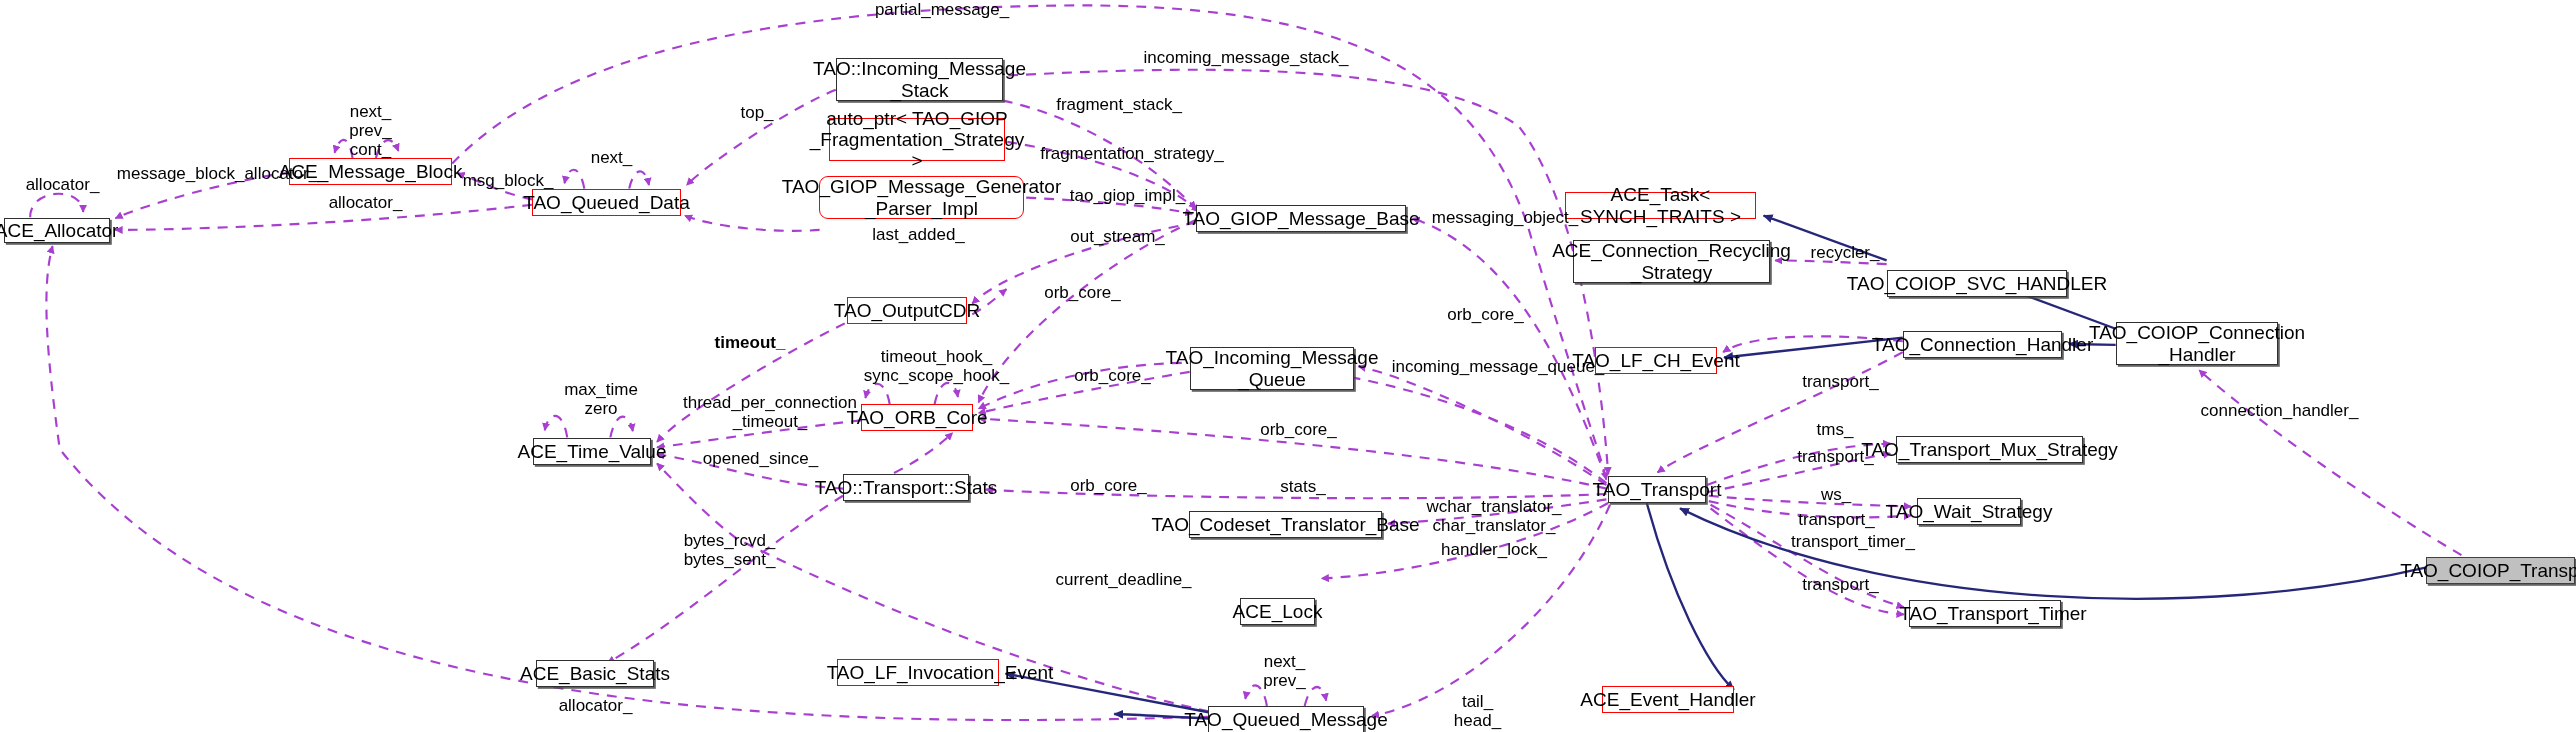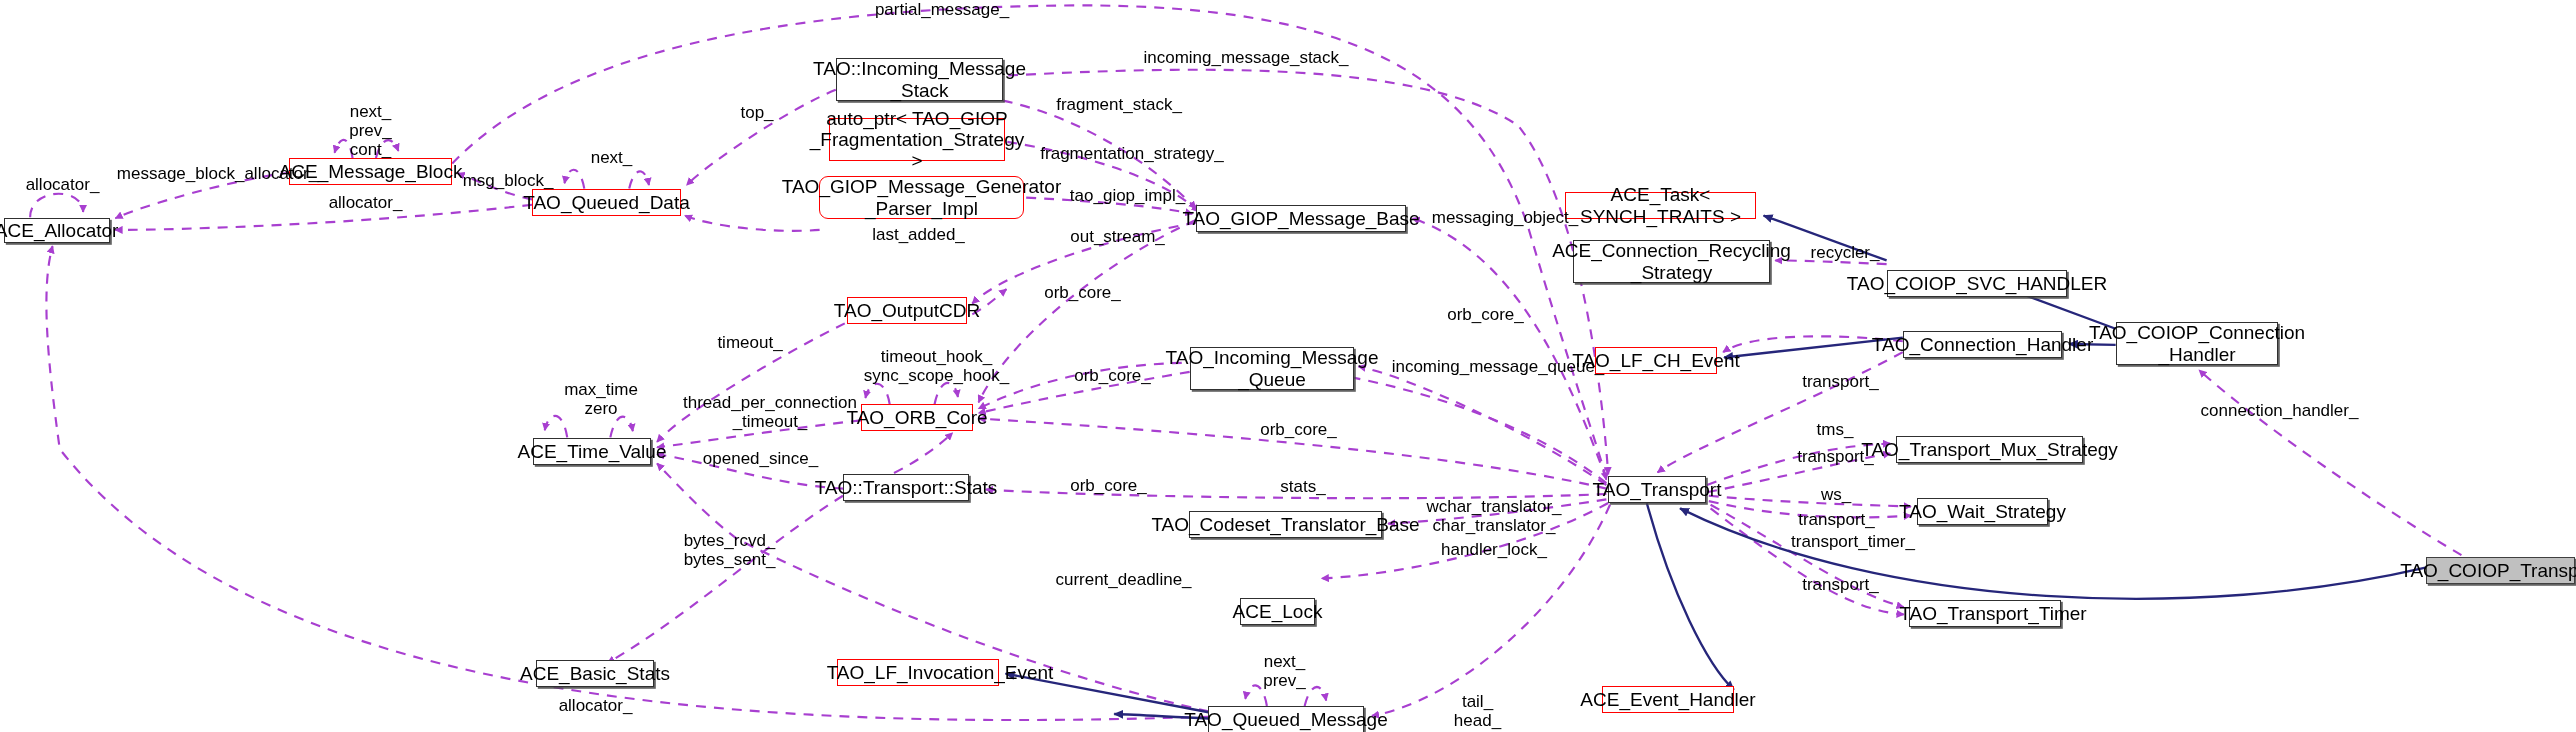--- a/index.html
+++ b/index.html
@@ -197,21 +197,21 @@
       <div class="node plain" style="left: 2116px; top: 322px; width: 162px; height: 43px;">TAO_COIOP_Connection
 _Handler</div>
       <div class="node red" style="left: 847px; top: 297px; width: 120px; height: 27px;">TAO_OutputCDR</div>
       <div class="node plain" style="left: 1190px; top: 347px; width: 164px; height: 43px;">TAO_Incoming_Message
 _Queue</div>
       <div class="node red" style="left: 1595px; top: 347px; width: 122px; height: 27px;">TAO_LF_CH_Event</div>
       <div class="node red" style="left: 861px; top: 404px; width: 112px; height: 27px;">TAO_ORB_Core</div>
       <div class="node plain" style="left: 533px; top: 438px; width: 118px; height: 27px;">ACE_Time_Value</div>
       <div class="node plain" style="left: 843px; top: 474px; width: 126px; height: 27px;">TAO::Transport::Stats</div>
       <div class="node plain" style="left: 1896px; top: 436px; width: 187px; height: 27px;">TAO_Transport_Mux_Strategy</div>
-      <div class="node plain" style="left: 1917px; top: 498px; width: 131px; height: 27px;">TAO_Wait_Strategy</div>
+      <div class="node plain" style="left: 1917px; top: 498px; width: 104px; height: 27px;">TAO_Wait_Strategy</div>
       <div class="node plain" style="left: 1608px; top: 476px; width: 98px; height: 27px;">TAO_Transport</div>
       <div class="node plain" style="left: 1189px; top: 511px; width: 193px; height: 27px;">TAO_Codeset_Translator_Base</div>
       <div class="node plain" style="left: 1240px; top: 566px; width: 75px; height: 27px; margin-top: 32px;">ACE_Lock</div>
       <div class="node plain" style="left: 1909px; top: 600px; width: 152px; height: 27px; padding-left: 16px;">TAO_Transport_Timer</div>
       <div class="node gray" style="left: 2426px; top: 557px; width: 149px; height: 27px;">TAO_COIOP_Transport</div>
       <div class="node plain" style="left: 536px; top: 660px; width: 118px; height: 27px;">ACE_Basic_Stats</div>
       <div class="node red" style="left: 837px; top: 659px; width: 162px; height: 27px; padding-left: 44px;">TAO_LF_Invocation_Event</div>
       <div class="node red" style="left: 1602px; top: 686px; width: 132px; height: 27px;">ACE_Event_Handler</div>
       <div class="node plain" style="left: 1208px; top: 706px; width: 156px; height: 27px;">TAO_Queued_Message</div>
     </div>
@@ -229,21 +229,21 @@
       <div class="edge-label" style="left: 455px; top: 171px; width: 106px; text-align: center;">msg_block_</div>
       <div class="edge-label" style="left: 319px; top: 193px; width: 93px;">allocator_</div>
       <div class="edge-label" style="left: 16px; top: 175px; width: 93px;">allocator_</div>
       <div class="edge-label" style="left: 1060px; top: 186px; width: 135px;">tao_giop_impl_</div>
       <div class="edge-label" style="left: 1422px; top: 208px; width: 166px;">messaging_object_</div>
       <div class="edge-label" style="left: 863px; top: 225px; width: 111px;">last_added_</div>
       <div class="edge-label" style="left: 1060px; top: 227px; width: 115px;">out_stream_</div>
       <div class="edge-label" style="left: 1800px; top: 243px; width: 90px;">recycler_</div>
       <div class="edge-label" style="left: 1036px; top: 283px; width: 93px;">orb_core_</div>
       <div class="edge-label" style="left: 1439px; top: 305px; width: 93px;">orb_core_</div>
-      <div class="edge-label" style="left: 707px; top: 333px; width: 86px;">timeout_</div>
+      <div class="edge-label" style="left: 707px; top: 333px; width: 86px; font-weight: bold;">timeout_</div>
       <div class="edge-label" style="left: 1388px; top: 357px; width: 220px;">incoming_message_queue_</div>
       <div class="edge-label" style="left: 858px; top: 347px; width: 157px;">timeout_hook_
 sync_scope_hook_</div>
       <div class="edge-label" style="left: 1066px; top: 366px; width: 93px;">orb_core_</div>
       <div class="edge-label" style="left: 1791px; top: 372px; width: 99px;">transport_</div>
       <div class="edge-label" style="left: 556px; top: 380px; width: 90px;">max_time
 zero</div>
       <div class="edge-label" style="left: 671px; top: 393px; width: 198px;">thread_per_connection
 _timeout_</div>
       <div class="edge-label" style="left: 1252px; top: 420px; width: 93px;">orb_core_</div>

